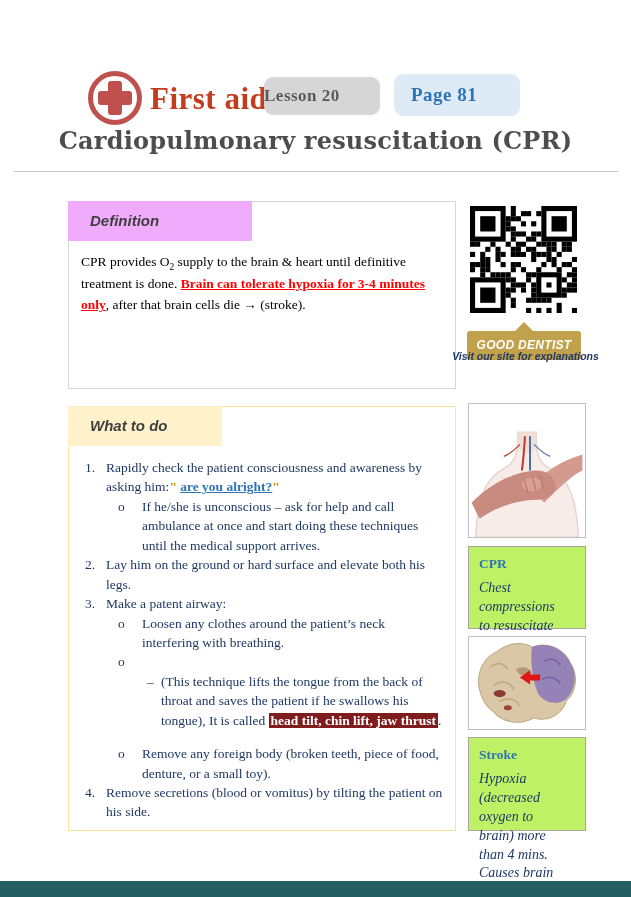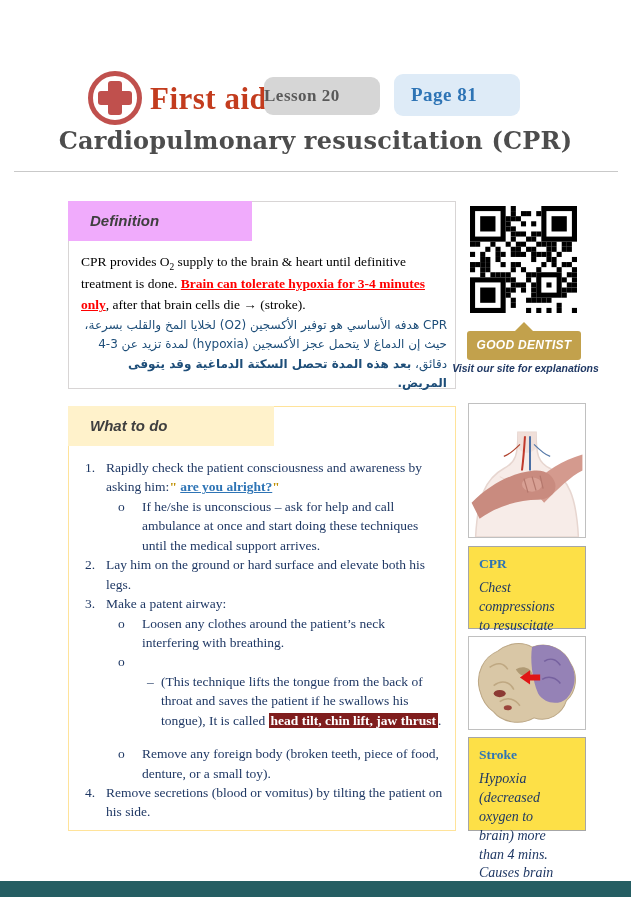--- a/index.html
+++ b/index.html
@@ -21,21 +21,21 @@
          font-size:24px;color:#4D4D4D;letter-spacing:.2px;}
   .divider{position:absolute;left:14px;top:171px;width:604px;height:1px;background:#C9C9C9;}
   
   .box{position:absolute;background:#fff;box-sizing:border-box;}
   .defbox{left:68px;top:201px;width:388px;height:188px;border:1px solid #D8D5D5;}
   .wtdbox{left:68px;top:406px;width:388px;height:425px;border:1px solid #FFE39A;}
   .tab{position:absolute;left:-1px;top:-1px;height:40px;box-sizing:border-box;
        font-family:"Liberation Sans","DejaVu Sans",sans-serif;font-style:italic;font-weight:bold;
        font-size:15px;color:#3F3F3F;line-height:40px;padding-left:22px;}
   .tab.gray{width:184px;background:#f0abfc;}
-  .tab.cream{width:206px;background:#FFF2CB;}
+  .tab.cream{width:154px;background:#FFF2CB;}
   .def-en{position:absolute;left:12px;top:50px;width:366px;font-size:13.5px;line-height:1.55;color:#000;}
   .def-en sub{font-size:70%;}
   .red-em{color:#FF0000;font-weight:bold;text-decoration:underline;}
   .def-ar{position:absolute;left:10px;top:114px;width:368px;direction:rtl;text-align:right;
           font-family:"DejaVu Sans",sans-serif;font-size:12px;line-height:1.62;color:#1E4E79;}
   .def-ar .b{font-weight:bold;}
   
   .steps{position:absolute;left:16px;top:51px;width:360px;font-size:13.5px;line-height:1.44;color:#1F3864;}
   .row{display:flex;}
   .row .m{flex:none;}
@@ -47,27 +47,27 @@
   .quote{color:#BF8F00;font-weight:bold;}
   .bluelink{color:#2E74B5;font-weight:bold;text-decoration:underline;margin-top:20px;}
   .hl{background:#7f1d1d;color:#fff;font-weight:bold;padding:0 2px;}
   
   .qr{position:absolute;left:470px;top:206px;width:107px;height:107px;}
   .ribbon{position:absolute;left:467px;top:331px;width:114px;height:29px;background:#C2A14C;border-radius:3px;
           color:#fff;font-family:"Liberation Sans","DejaVu Sans",sans-serif;font-style:italic;font-weight:bold;
           font-size:12px;line-height:29px;text-align:center;letter-spacing:.3px;}
   .ribbon .tip{position:absolute;left:50%;top:-9px;margin-left:-10px;width:0;height:0;
           border-left:10px solid transparent;border-right:10px solid transparent;border-bottom:10px solid #C2A14C;}
-  .visit{position:absolute;left:443px;top:362px;width:165px;text-align:center;
+  .visit{position:absolute;left:443px;top:350px;width:165px;text-align:center;
          font-family:"Liberation Sans","DejaVu Sans",sans-serif;font-style:italic;font-weight:bold;
          font-size:10.5px;color:#1F3864;}
   .figbox{position:absolute;border:1px solid #C0C0C0;background:#fff;box-sizing:border-box;}
   .fig-cpr{left:468px;top:403px;width:118px;height:135px;}
   .fig-stroke{left:468px;top:636px;width:118px;height:94px;}
-  .capbox{position:absolute;border:1px solid #A6A6A6;background:#fde047;box-sizing:border-box;padding:9px 16px 0 10px;}
+  .capbox{position:absolute;border:1px solid #A6A6A6;background:#bef264;box-sizing:border-box;padding:9px 16px 0 10px;}
   .cap-cpr{left:468px;top:546px;width:118px;height:83px;}
   .cap-stroke{left:468px;top:737px;width:118px;height:94px;}
   .cap-title{font-size:13.5px;font-weight:bold;color:#2E74B5;margin-bottom:7px;}
   .cap-text{font-size:14px;font-style:italic;color:#1F3864;line-height:1.35;}
   
   .footer-bar{position:absolute;left:0;top:881px;width:631px;height:16px;background:#255E63;}
 </style>
 </head>
 <body>
 
@@ -79,21 +79,20 @@
     </div>
   <div class="brand">First aid</div>
   <div class="badge lesson">Lesson 20</div>
   <div class="badge pagenum">Page 81</div>
   <div class="doc-title">Cardiopulmonary resuscitation (CPR)</div>
   <div class="divider"></div>
 
   <div class="box defbox">
     <div class="tab gray">Definition</div>
     <div class="def-en"><span>CPR provides O</span><sub>2</sub><span> supply to the brain &amp; heart until definitive treatment is done. </span><span class="red-em">Brain can tolerate hypoxia for 3-4 minutes only</span><span>, after that brain cells die → (stroke).</span></div>
-    <div class="def-ar" dir="rtl"><span>CPR هدفه الأساسي هو توفير الأكسجين (O2) لخلايا المخ والقلب بسرعة، حيث إن الدماغ لا يتحمل عجز الأكسجين (hypoxia) لمدة تزيد عن 3-4 دقائق، </span><span class="b">بعد هذه المدة تحصل السكتة الدماغية وقد يتوفى المريض.</span></div>
   </div>
 
   <svg class="qr" id="qr-svg" viewBox="0 0 105 105">
       <rect width="105" height="105" fill="#fff"></rect>
       <g fill="#000">
         <rect x="40" y="0" width="5" height="5"></rect>
         <rect x="40" y="5" width="5" height="5"></rect>
         <rect x="50" y="5" width="5" height="5"></rect>
         <rect x="55" y="5" width="5" height="5"></rect>
         <rect x="65" y="5" width="5" height="5"></rect>

